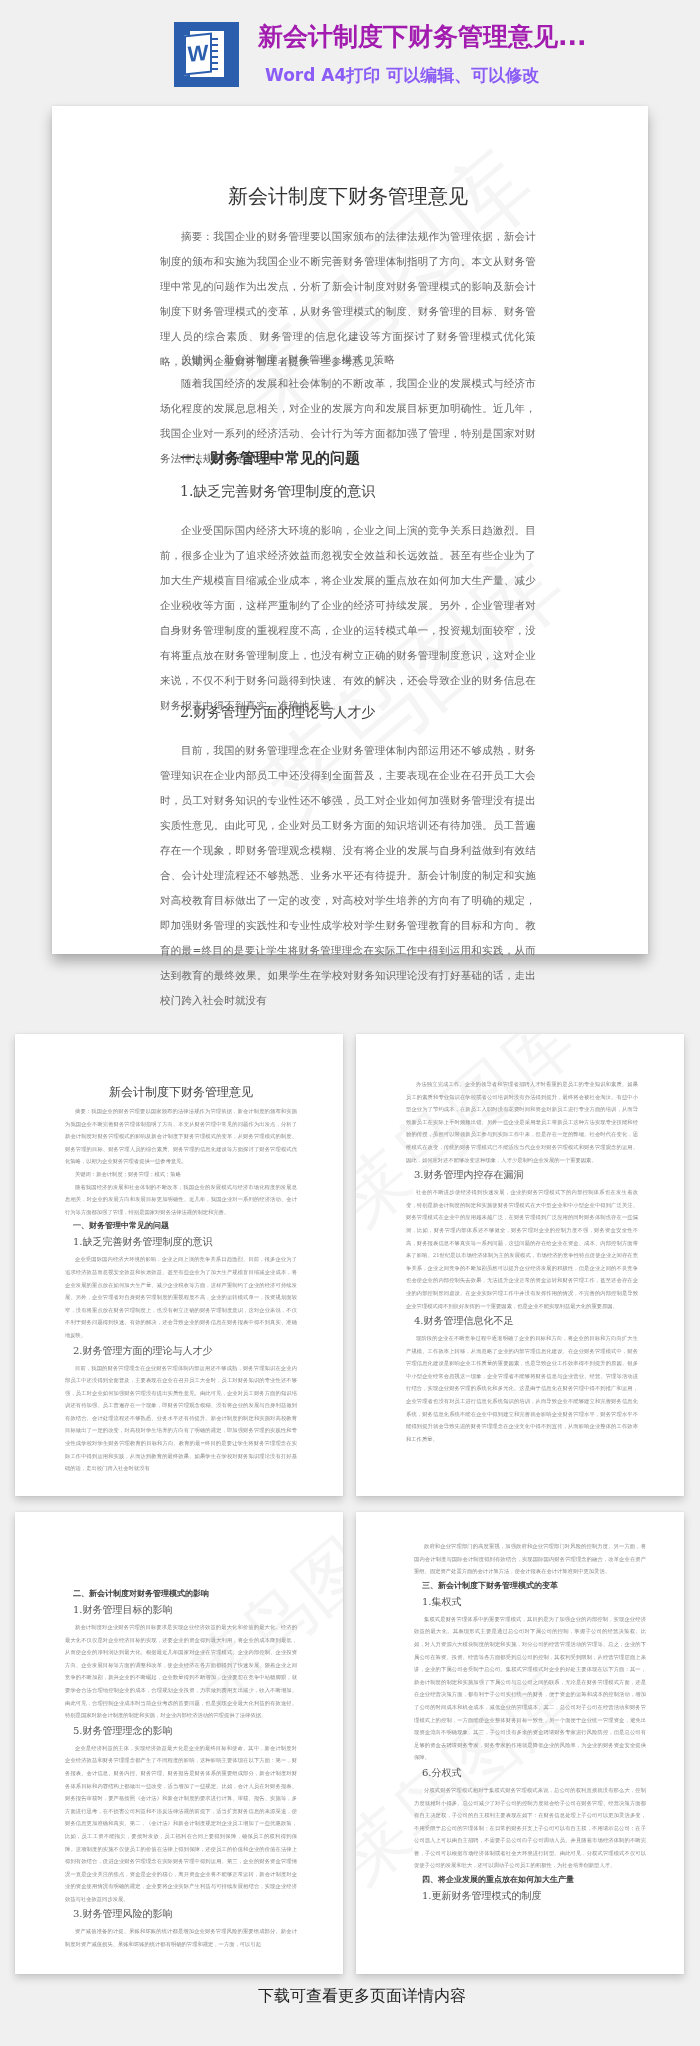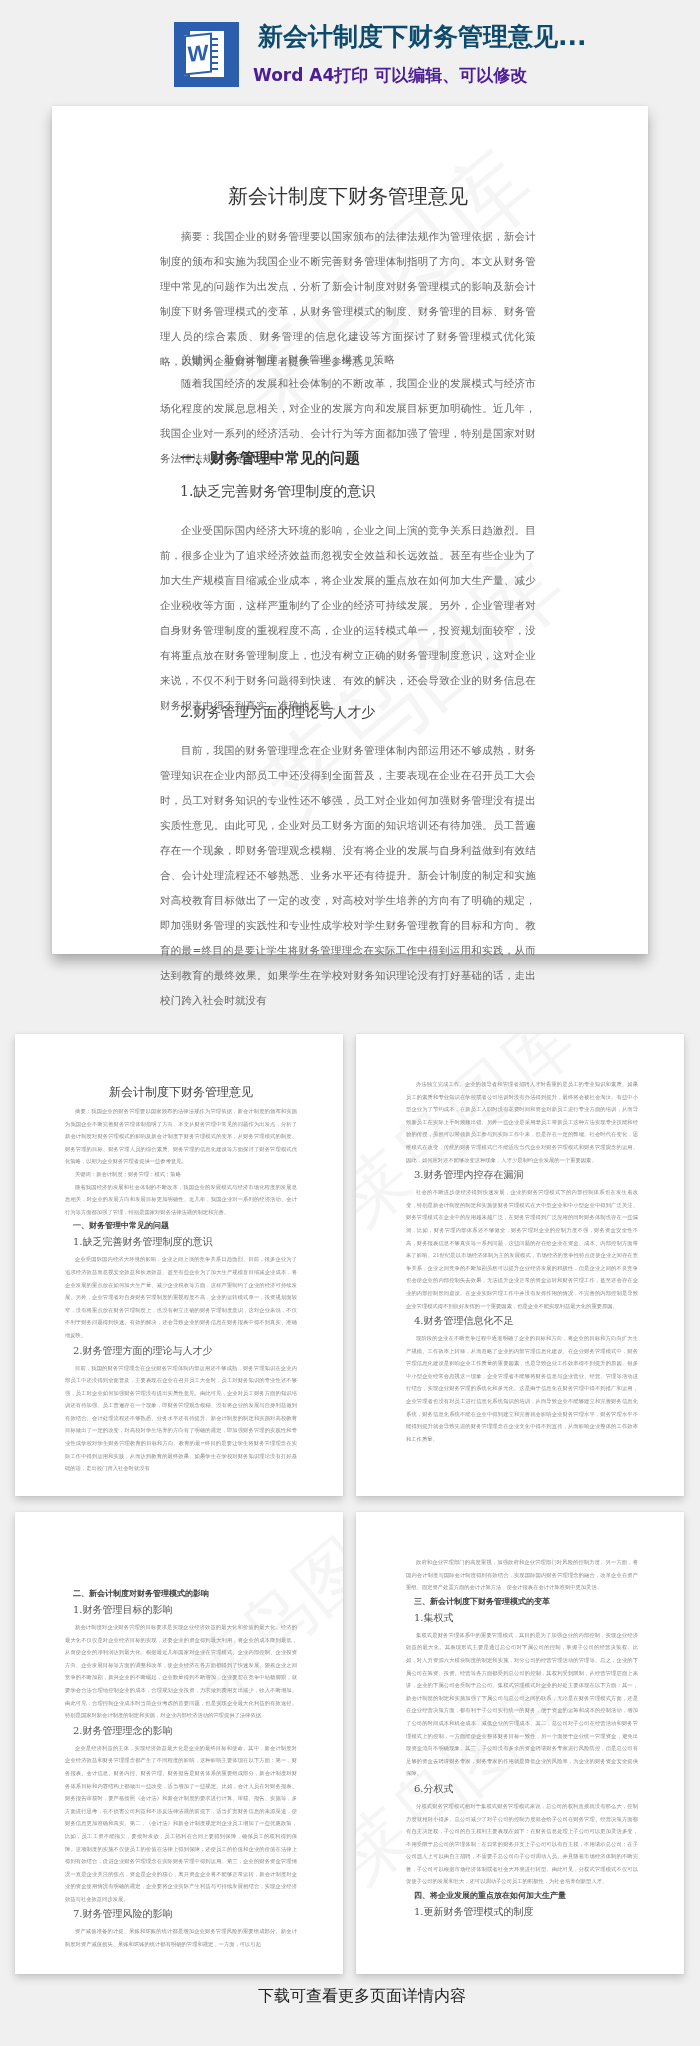--- a/index.html
+++ b/index.html
@@ -17,25 +17,25 @@
   .word-icon .lines { position: absolute; left: 24px; top: 16px; width: 20px; }
   .word-icon .lines span { display: block; height: 2px; background: #2b5fae; margin-bottom: 4px; }
   .word-icon .cover {
     position: absolute; left: 10px; top: 12px; width: 28px; height: 40px; background: #fff;
     border: 2px solid #2b5fae; box-sizing: border-box; transform: skewY(-6deg);
     font-family: "Liberation Sans", sans-serif; font-weight: bold; color: #2b5fae; font-size: 22px;
     text-align: center; line-height: 36px;
   }
   .header .title {
     position: absolute; left: 258px; top: 20px; font-family: "DejaVu Sans", sans-serif;
-    font-size: 25px; font-weight: bold; color: #0c4a6e; letter-spacing: 0px;
+    font-size: 25px; font-weight: bold; color: #a21caf; letter-spacing: 0px;
   }
   .header .subtitle {
-    position: absolute; left: 253px; top: 64px; font-family: "DejaVu Sans", sans-serif;
-    font-size: 17px; color: #4c1d95; font-weight: bold;
+    position: absolute; left: 265px; top: 64px; font-family: "DejaVu Sans", sans-serif;
+    font-size: 17px; color: #8b5cf6; font-weight: bold;
   }
   .main-page {
     position: absolute; left: 52px; top: 106px; width: 596px; height: 848px; background: #fff;
     box-shadow: 0 8px 12px rgba(0,0,0,0.28), 0 0 3px rgba(0,0,0,0.08);
   }
   .page-content { position: absolute; left: 108px; top: 0; width: 480px; }
   .doc-title {
     position: absolute; top: 77px; left: 0; width: 376px; text-align: center;
     font-size: 20px; color: #333;
   }
@@ -124,30 +124,30 @@
     <div class="t-para">现阶段的企业在不断竞争过程中逐渐明确了企业的目标和方向，将企业的目标和方向向扩大生产规模、工作效率上转移，从而忽略了企业的内部管理信息化建设。在企业财务管理模式中，财务管理信息化建设是影响企业工作质量的重要因素，也是导致企业工作效率得不到提升的原因。很多中小型企业经常会忽视这一现象，企业管理者不能够将财务信息与企业营业、经营、管理等活动进行结合，实现企业财务管理的系统化和多元化。这是由于信息化在财务管理中得不到推广和运用，企业管理者也没有对员工进行信息化系统知识的培训，从而导致企业不能够建立和完善财务信息化系统，财务信息化系统不能在企业中得到建立和完善就会影响企业财务管理水平，财务管理水平不能得到提升就会导致先进的财务管理理念在企业文化中得不到宣传，从而影响企业整体的工作效率和工作质量。</div>
   </div>
 </div>
 
 <div class="thumb" style="left:15px;top:1512px;">
   <div class="watermark" style="left:150px;top:40px;font-size:70px;">莱鸟图库</div>
   <div class="tc" style="top:50px;margin-top:24px;">
     <div class="t-h1">二、新会计制度对财务管理模式的影响</div>
     <div class="t-h2">1.财务管理目标的影响</div>
     <div class="t-para">新会计制度对企业财务管理的目标要求是实现企业经济效益的最大化和价值的最大化。经济的最大化不仅仅是对企业经济目标的实现，还要企业的资金得到最大利用，将企业的成本降到最低，从而使企业的净利润达到最大化。根据最近几年国家对企业在管理模式、企业内部控制、企业投资方向、企业发展目标等方面的调整和改革，使企业经济在各方面都得到了快速发展。随着企业之间竞争的不断加剧，新兴企业的不断崛起，企业数量得到不断增加，企业要想在竞争中站稳脚跟，就要学会合法合理地控制企业的成本，合理规划企业投资，力求做到费用支出减少，收入不断增加。由此可见，合理控制企业成本时当前企业考虑的首要问题，也是实现企业最大化利益的有效途径。特别是国家对新会计制度的制定和实施，对企业内部经济活动的管理提供了法律依据。</div>
-    <div class="t-h2">2.财务管理理念的影响</div>
+    <div class="t-h2">5.财务管理理念的影响</div>
     <div class="t-para">企业是经济利益的主体，实现经济效益最大化是企业的最终目标和使命。其中，新会计制度对企业经济效益和财务管理理念都产生了不同程度的影响，这种影响主要体现在以下方面：第一，财务报表、会计信息、财务内控、财务管理、财务报告是财务体系的重要组成部分，新会计制度对财务体系目标和内容结构上都做出一些改变，适当增加了一些规定。比如，会计人员在对财务报表、财务报告审核时，要严格按照《会计法》和新会计制度的要求进行计算、审核、报告、实施等，多方面进行思考，在不损害公司利益和不违反法律法规的前提下，适当扩宽财务信息的来源渠道，使财务信息更加准确和真实。第二，《会计法》和新会计制度规定对企业员工增加了一些优惠政策，比如，员工工资不能拖欠，要按时发放，员工福利在合同上要得到保障，确保员工的权利得到保障。这项制度的实施不仅使员工的价值在法律上得到保障，还使员工的价值和企业的价值在法律上得到有效结合，促进企业财务管理理念在实际财务管理中得到运用。第三，企业的财务资金管理情况一直是企业关注的焦点，资金是企业的核心，离开资金企业将不能够正常运转，新会计制度对企业的资金使用情况有明确的规定，企业要将企业实际产生利益与可持续发展相结合，实现企业经济效益与社会效益同步发展。</div>
-    <div class="t-h2">7.财务管理风险的影响</div>
+    <div class="t-h2">3.财务管理风险的影响</div>
     <div class="t-para">资产减值准备的计提、呆账和坏账的统计都是增加企业财务管理风险的重要组成部分。新会计制度对资产减值损失、呆账和坏账的统计都有明确的管理和规定，一方面，可以引起</div>
   </div>
 </div>
 
 <div class="thumb" style="left:356px;top:1512px;">
   <div class="watermark" style="left:-40px;top:220px;font-size:70px;">莱鸟图库</div>
-  <div class="tc" style="top:44px;">
+  <div class="tc" style="top:28px;margin-left:8px;">
     <div class="t-para">政府和企业管理部门的高度重视，加强政府和企业管理部门对风险的控制力度。另一方面，将国内会计制度与国际会计制度得到有效结合，实现国际国内财务管理理念的融合，改革企业在资产重组、固定资产处置方面的会计计算方法，使会计报表在会计计算准则中更加灵活。</div>
     <div class="t-h1">三、新会计制度下财务管理模式的变革</div>
     <div class="t-h2">1.集权式</div>
     <div class="t-para">集权式是财务管理体系中的重要管理模式，其目的是为了加强企业的内部控制，实现企业经济效益的最大化。其表现形式主要是通过总公司对下属公司的控制，掌握子公司的经营决策权。比如，对人力资源六大模块制度的制定和实施，对分公司的经营管理活动的管理等。总之，企业的下属公司在筹资、投资、经营等各方面都受到总公司的控制，其权利受到限制，从经营管理层面上来讲，企业的下属公司会受制于总公司。集权式管理模式对企业的好处主要体现在以下方面：其一，新会计制度的制定和实施加强了下属公司与总公司之间的联系，无论是在财务管理模式方面，还是在企业经营决策方面，都有利于子公司实行统一的财务，便于资金的运筹和成本的控制活动，增加了公司的时间成本和机会成本，减低企业的管理成本。其二，总公司对子公司在经营活动和财务管理模式上的控制，一方面能使企业整体财务目标一致性，另一个面便于企业统一管理资金，避免出现资金流向不明确现象。其三，子公司没有多余的资金聘请财务专家进行风险防控，但是总公司有足够的资金去聘请财务专家，财务专家的作用就是降低企业的风险率，为企业的财务资金安全提供保障。</div>
     <div class="t-h2">6.分权式</div>
     <div class="t-para">分权式财务管理模式相对于集权式财务管理模式来说，总公司的权利直接就没有那么大，控制力度就相对小得多。总公司减少了对子公司的控制力度就会给子公司在财务管理、经营决策方面都有自主决定权，子公司的自主权利主要表现在如下：在财务信息处理上子公司可以更加灵活多变，不用受限于总公司的管理体制；在日常的财务开支上子公司可以有自主权，不用请示总公司；在子公司选人上可以由自主招聘，不需要子总公司向子公司调动人员。并且随着市场经济体制的不断完善，子公司可以根据市场经济体制或者社会大环境进行转型。由此可见，分权式管理模式不仅可以促使子公司的发展和壮大，还可以调动子公司员工的积极性，为社会培养创新型人才。</div>
     <div class="t-h1">四、将企业发展的重点放在如何加大生产量</div>
     <div class="t-h2">1.更新财务管理模式的制度</div>
   </div>
 </div>

